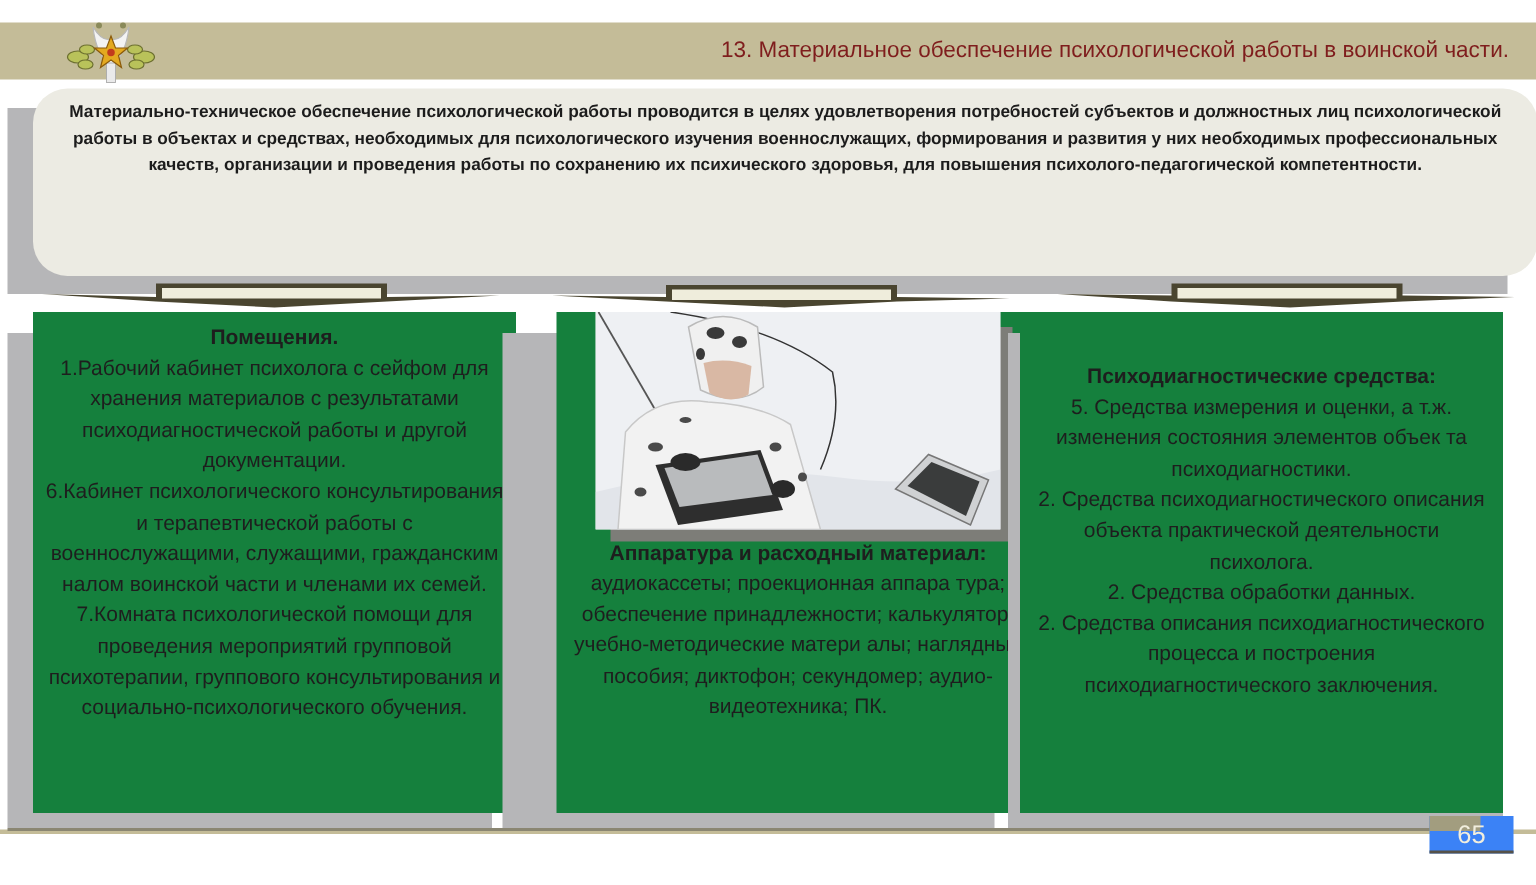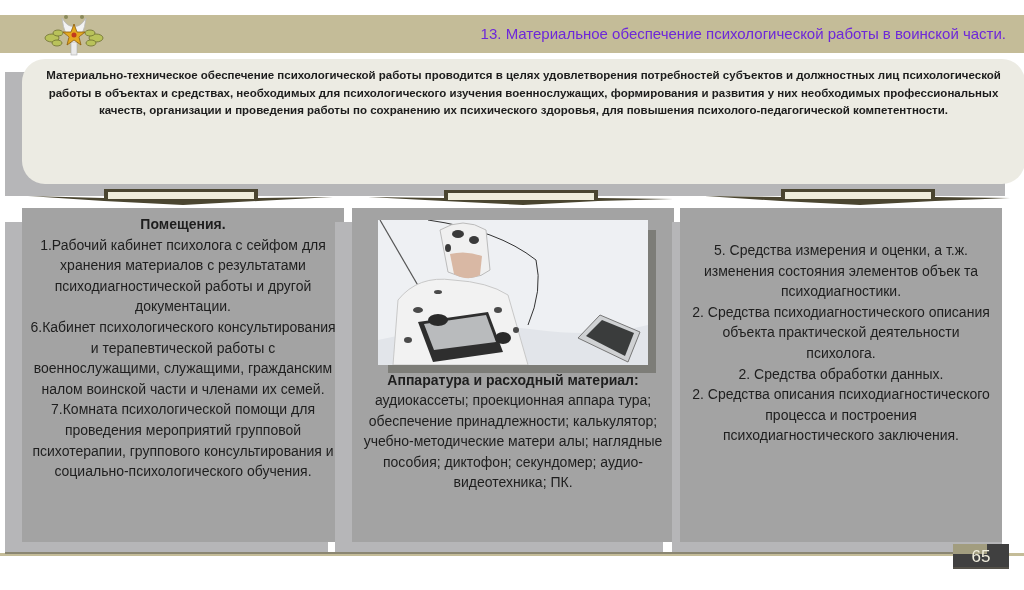--- a/index.html
+++ b/index.html
@@ -6,62 +6,62 @@
   html, body { width: 1024px; height: 590px; background: #ffffff; overflow: hidden; }
   body { position: relative; font-family: "Liberation Sans", "DejaVu Sans", sans-serif; color: #1e1e1e; }
 
   
   .header-band {
     position: absolute; left: 0; top: 15px; width: 1024px; height: 38px;
     background: #c4bc98;
   }
   .header-title {
     position: absolute; right: 18px; top: 0; height: 38px; line-height: 38px;
-    font-size: 15px; color: #6d28d9; white-space: nowrap;
+    font-size: 15px; color: #7f1d1d; white-space: nowrap;
   }
   .emblem { position: absolute; left: 42px; top: 12px; width: 64px; height: 44px; }
 
   
   .intro-shadow {
     position: absolute; left: 5px; top: 72px; width: 1000px; height: 124px; background: #b6b6b8;
   }
   .intro-box {
     position: absolute; left: 22px; top: 59px; width: 1003px; height: 125px;
     background: #ecebe3; padding: 8px 14px 0 14px;
     font-weight: bold; font-size: 11.5px; line-height: 17.6px; text-align: center; color: #1c1c1c; border-radius: 23px;
   }
 
   
   .connector { position: absolute; top: 186px; height: 18px; }
   .connector svg { display: block; }
 
   
   .col-shadow { position: absolute; top: 222px; height: 330px; background: #b6b6b8; }
   .col-box {
-    position: absolute; top: 208px; height: 334px; background: #a3a3a3;
+    position: absolute; top: 208px; height: 334px; background: #15803d;
     text-align: center; color: #1e1e1e;
   }
   .col-left { font-size: 14px; line-height: 20.6px; padding: 6px 4px 0 4px; }
   .col-left .heading { font-weight: bold; }
-  .col-mid { padding: 12px 6px 0 6px; }
+  .col-mid { padding: 0 6px 0 6px; margin-left: 19px; }
   .col-mid .heading { font-weight: bold; font-size: 14px; line-height: 20px; margin-top: 4px; }
   .col-mid .body { font-size: 14px; line-height: 20.6px; }
   .col-right { font-size: 14px; line-height: 20.6px; padding: 32px 8px 0 8px; }
   .col-right .heading { font-weight: bold; }
 
   .photo-wrap { position: relative; width: 270px; height: 146px; margin: 0 auto; }
   .photo-shadow { position: absolute; left: 10px; top: 10px; width: 268px; height: 143px; background: #7d7d78; }
   .photo { position: absolute; left: 0; top: 0; width: 270px; height: 145px; overflow: hidden; background: #f1f3f6; }
 
   .bottom-line { position: absolute; left: 0; top: 553px; width: 1024px; height: 3px; background: #c4bc98; }
   .bottom-line-dark { position: absolute; left: 5px; top: 552px; width: 955px; height: 2px; background: #8a8672; }
 
   .page-badge {
     position: absolute; left: 953px; top: 544px; width: 56px; height: 25px;
-    background: #404040; color: #f1eedd; font-size: 17px; text-align: center; line-height: 25px;
+    background: #3b82f6; color: #f1eedd; font-size: 17px; text-align: center; line-height: 25px;
     border-bottom: 2px solid #55524a;
   }
   .page-badge::before {
     content: ""; position: absolute; left: 0; top: 0; width: 34px; height: 10px; background: #a29d7f;
   }
   .page-badge span { position: relative; }
 </style>
 </head>
 <body>
 
@@ -161,20 +161,21 @@
         <path d="M208 116 L224 100 L256 113 L247 136 Z" fill="#3a3c3c"></path>
       </svg>
     </div>
   </div>
   <div class="heading">Аппаратура и расходный материал:</div>
   <div class="body">аудиокассеты; проекционная аппара тура; обеспечение принадлежности; калькулятор; учебно-методические матери алы; наглядные пособия; диктофон; секундомер; аудио- видеотехника; ПК.</div>
 </div>
 
 <div class="col-shadow" style="left:672px; width:330px;"></div>
 <div class="col-box col-right" style="left:680px; width:322px;">
+  <div class="heading">Психодиагностические средства:</div>
   <div>5. Средства измерения и оценки, а т.ж. изменения состояния элементов объек та психодиагностики.</div>
   <div>2. Средства психодиагностического описания объекта практической деятельности психолога.</div>
   <div>2. Средства обработки данных.</div>
   <div>2. Средства описания психодиагностического процесса и построения психодиагностического заключения.</div>
 </div>
 
 <div class="bottom-line"></div>
 <div class="bottom-line-dark"></div>
 <div class="page-badge">
   <span>65</span>

